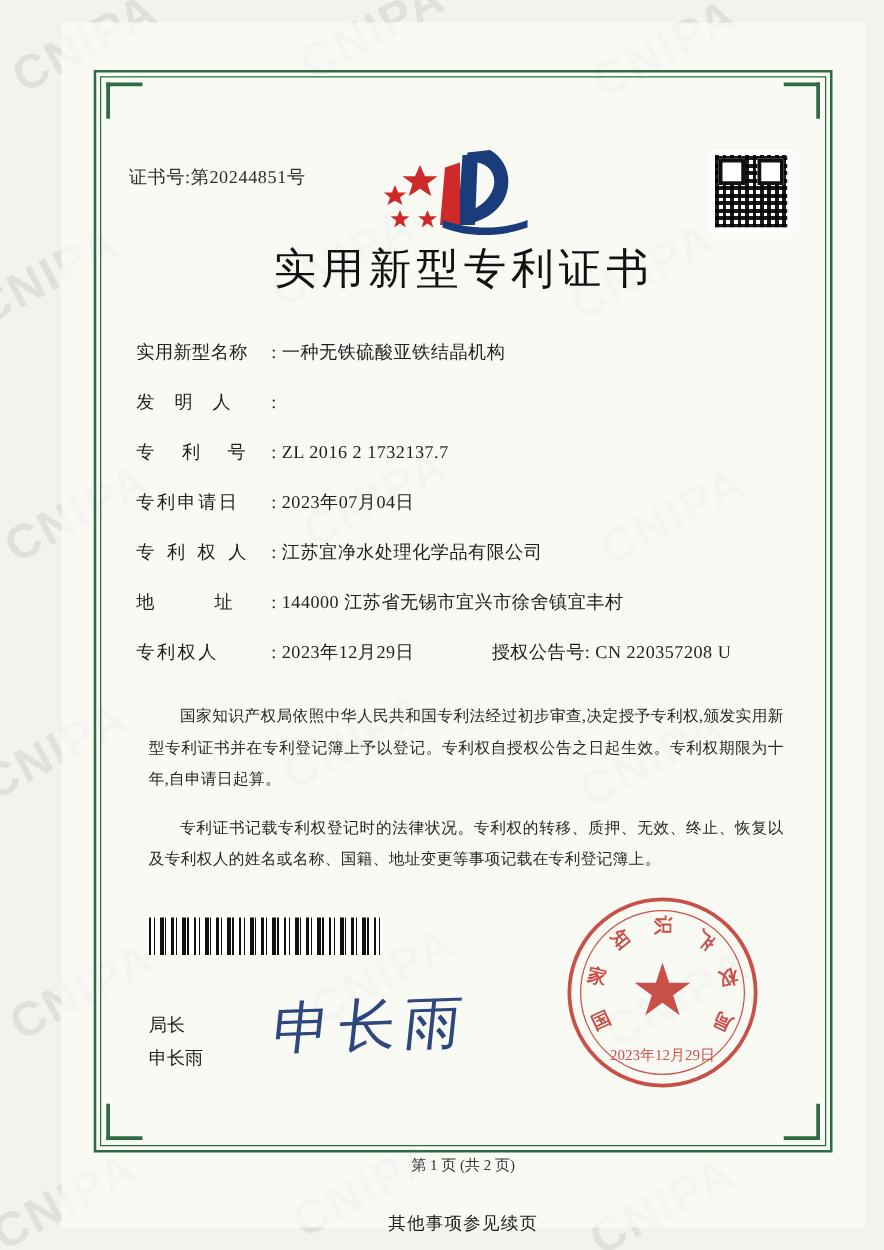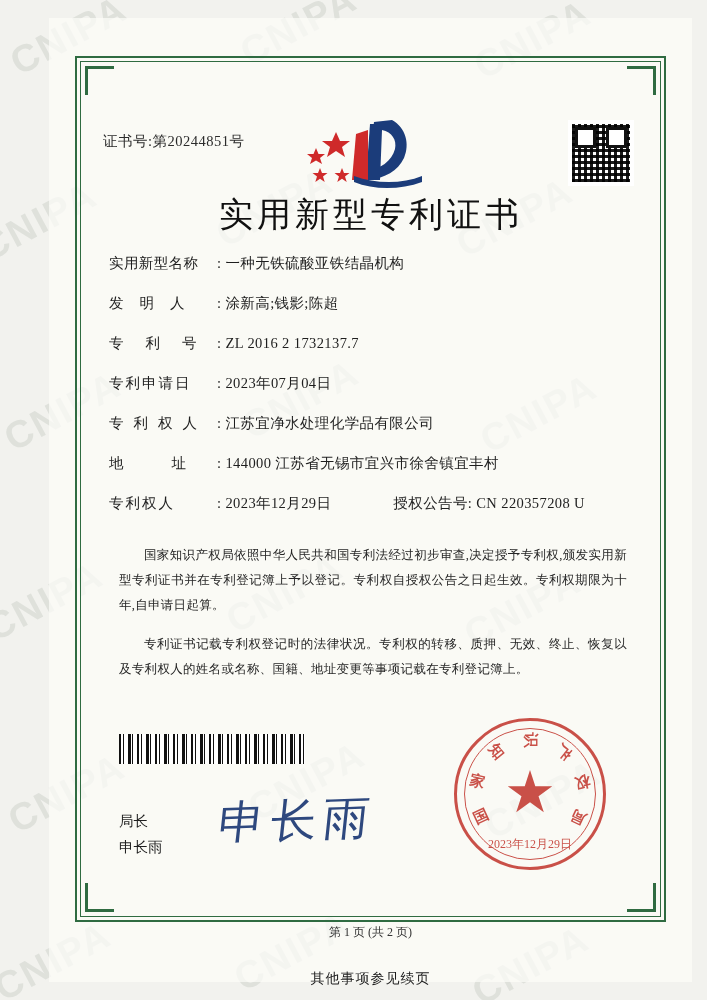--- a/index.html
+++ b/index.html
@@ -132,21 +132,21 @@
     font-size: 34px;
     font-weight: normal;
     letter-spacing: 4px;
     color: #111;
     margin-top: 104px;
     font-family: "Liberation Serif", serif;
   }
 
   
   .fields {
-    margin-top: 16px;
+    margin-top: 34px;
     padding-left: 8px;
   }
   .field-row {
     display: flex;
     align-items: baseline;
     font-size: 14.5px;
     color: #1e1e1e;
     margin-bottom: 21px;
     letter-spacing: 0.4px;
   }
@@ -351,21 +351,20 @@
         </span>
           <span class="fld-colon">:</span>
         <span class="fld-value">一种无铁硫酸亚铁结晶机构</span>
       </div>
 
       <div class="field-row">
         <span class="fld-label spread">
           <span style="letter-spacing:16px;">发明人</span>
         </span>
           <span class="fld-colon">:</span>
-        <span class="fld-value">涂新高;钱影;陈超</span>
       </div>
 
       <div class="field-row">
         <span class="fld-label">
           <span style="letter-spacing:22px;">专利号</span>
         </span>
           <span class="fld-colon">:</span>
         <span class="fld-value">ZL 2016 2 1732137.7</span>
       </div>
 

